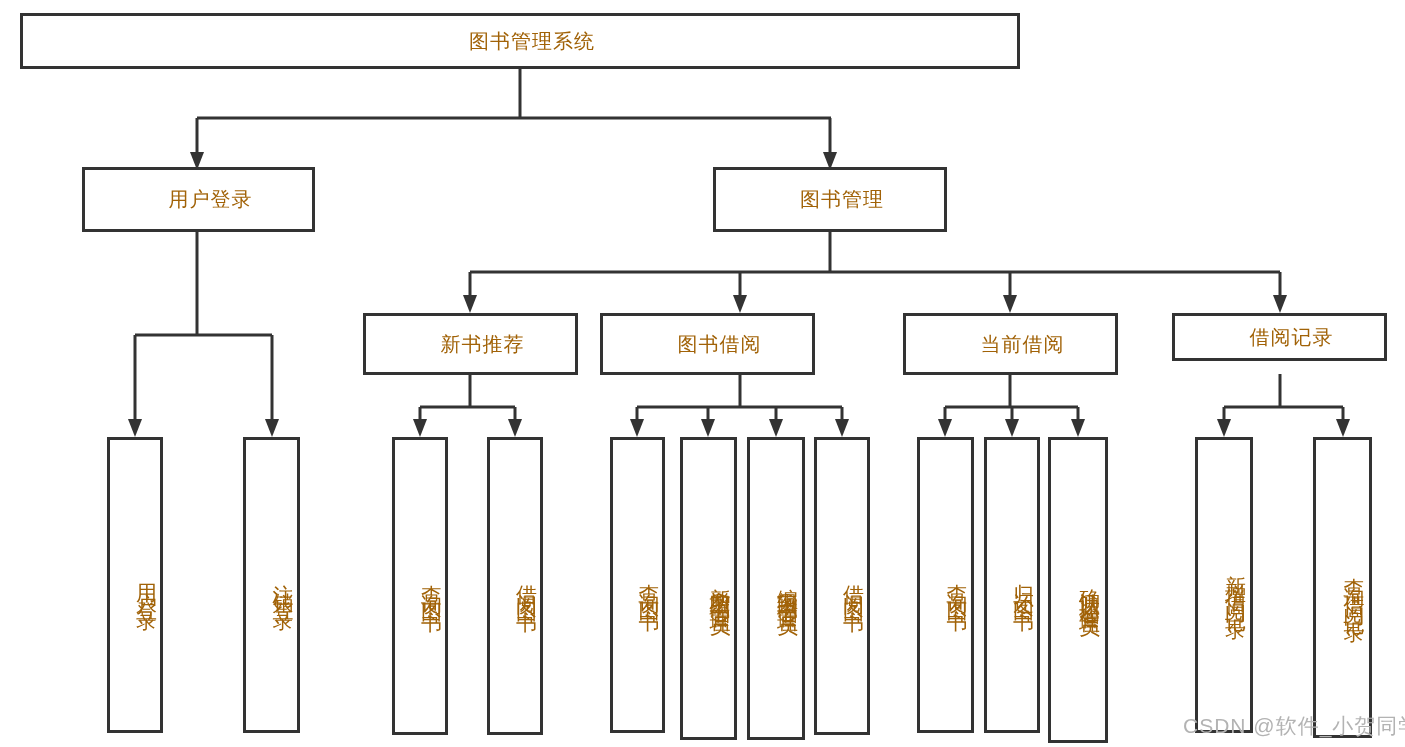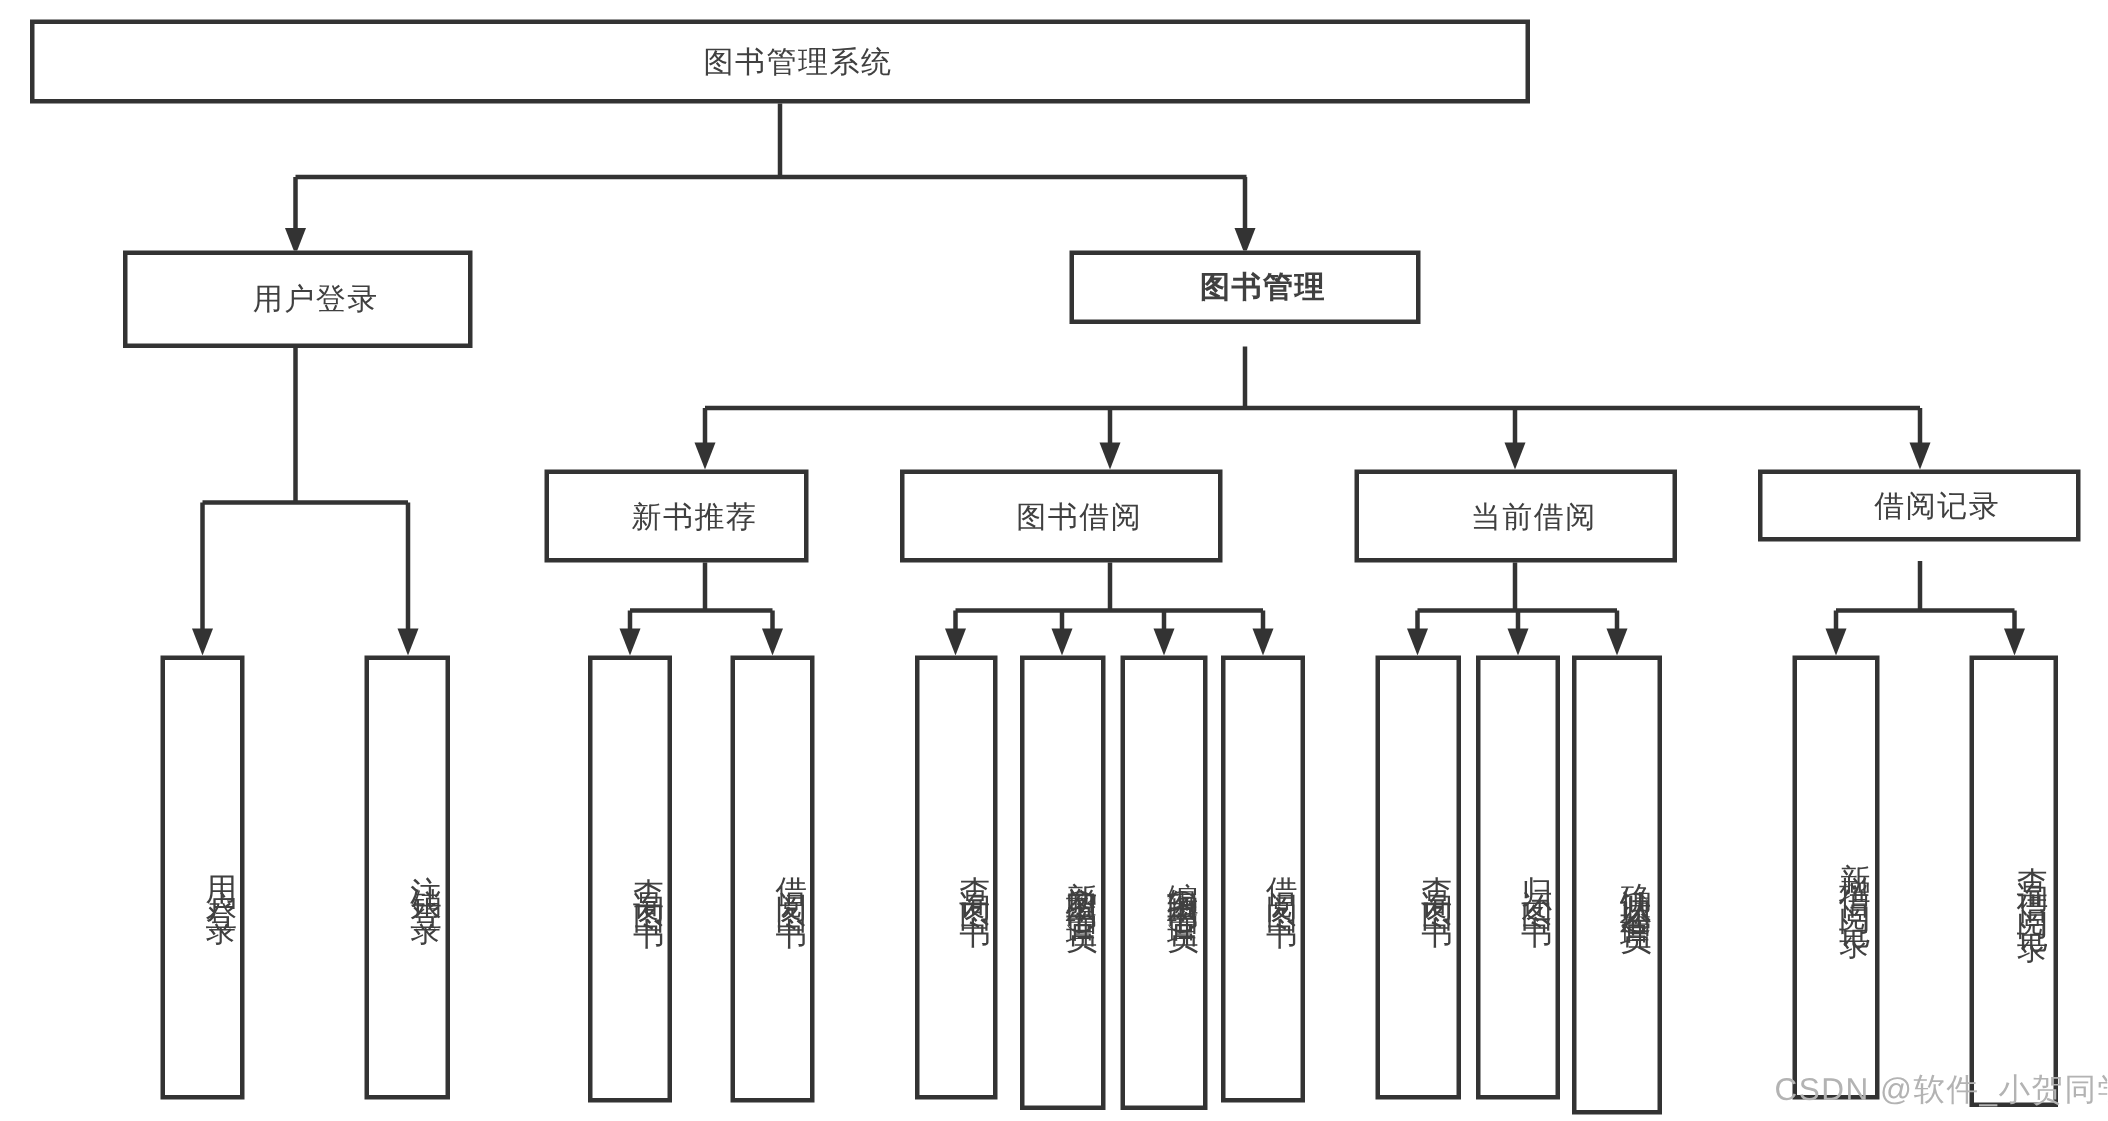--- a/index.html
+++ b/index.html
@@ -10,38 +10,38 @@
     font-family:"Liberation Sans", sans-serif;
     overflow:hidden;
   }
   #connectors{position:absolute;left:0;top:0;width:1405px;height:747px;}
   .box{
     position:absolute;
     box-sizing:border-box;
     border:3px solid #333333;
     background:#ffffff;
     display:flex;align-items:center;justify-content:center;
-    color:#404040;
+    color:#a16207;
     padding-left:24px;
   }
   .h-box{font-size:20px;letter-spacing:1px;}
   .leaf span{
     writing-mode:vertical-rl;
     text-orientation:mixed;
     font-size:21px;
     letter-spacing:9px;
     line-height:1;
     white-space:nowrap;
   }
   .leaf--dense span{letter-spacing:4px;}
   
   #root      {left:20px;  top:13px;  width:1000px;height:56px;}
   #l2-user   {left:82px;  top:167px; width:233px; height:65px;}
-  #l2-mgmt   {left:713px; top:167px; width:234px; height:49px;font-weight:bold;}
-  #l3-newbook{left:363px; top:313px; width:176px; height:62px;}
+  #l2-mgmt   {left:713px; top:167px; width:234px; height:65px;}
+  #l3-newbook{left:363px; top:313px; width:215px; height:62px;}
   #l3-borrow {left:600px; top:313px; width:215px; height:62px;}
   #l3-current{left:903px; top:313px; width:215px; height:62px;font-family:Liberation Mono, monospace;}
   #l3-record {left:1172px;top:313px; width:215px; height:48px;}
   #lf-a1{left:107px; top:437px;width:56px;height:296px;}
   #lf-a2{left:243px; top:437px;width:57px;height:296px;}
   #lf-b1{left:392px; top:437px;width:56px;height:298px;}
   #lf-b2{left:487px; top:437px;width:56px;height:298px;}
   #lf-c1{left:610px; top:437px;width:55px;height:296px;}
   #lf-c2{left:680px; top:437px;width:57px;height:303px;}
   #lf-c3{left:747px; top:437px;width:58px;height:303px;}

